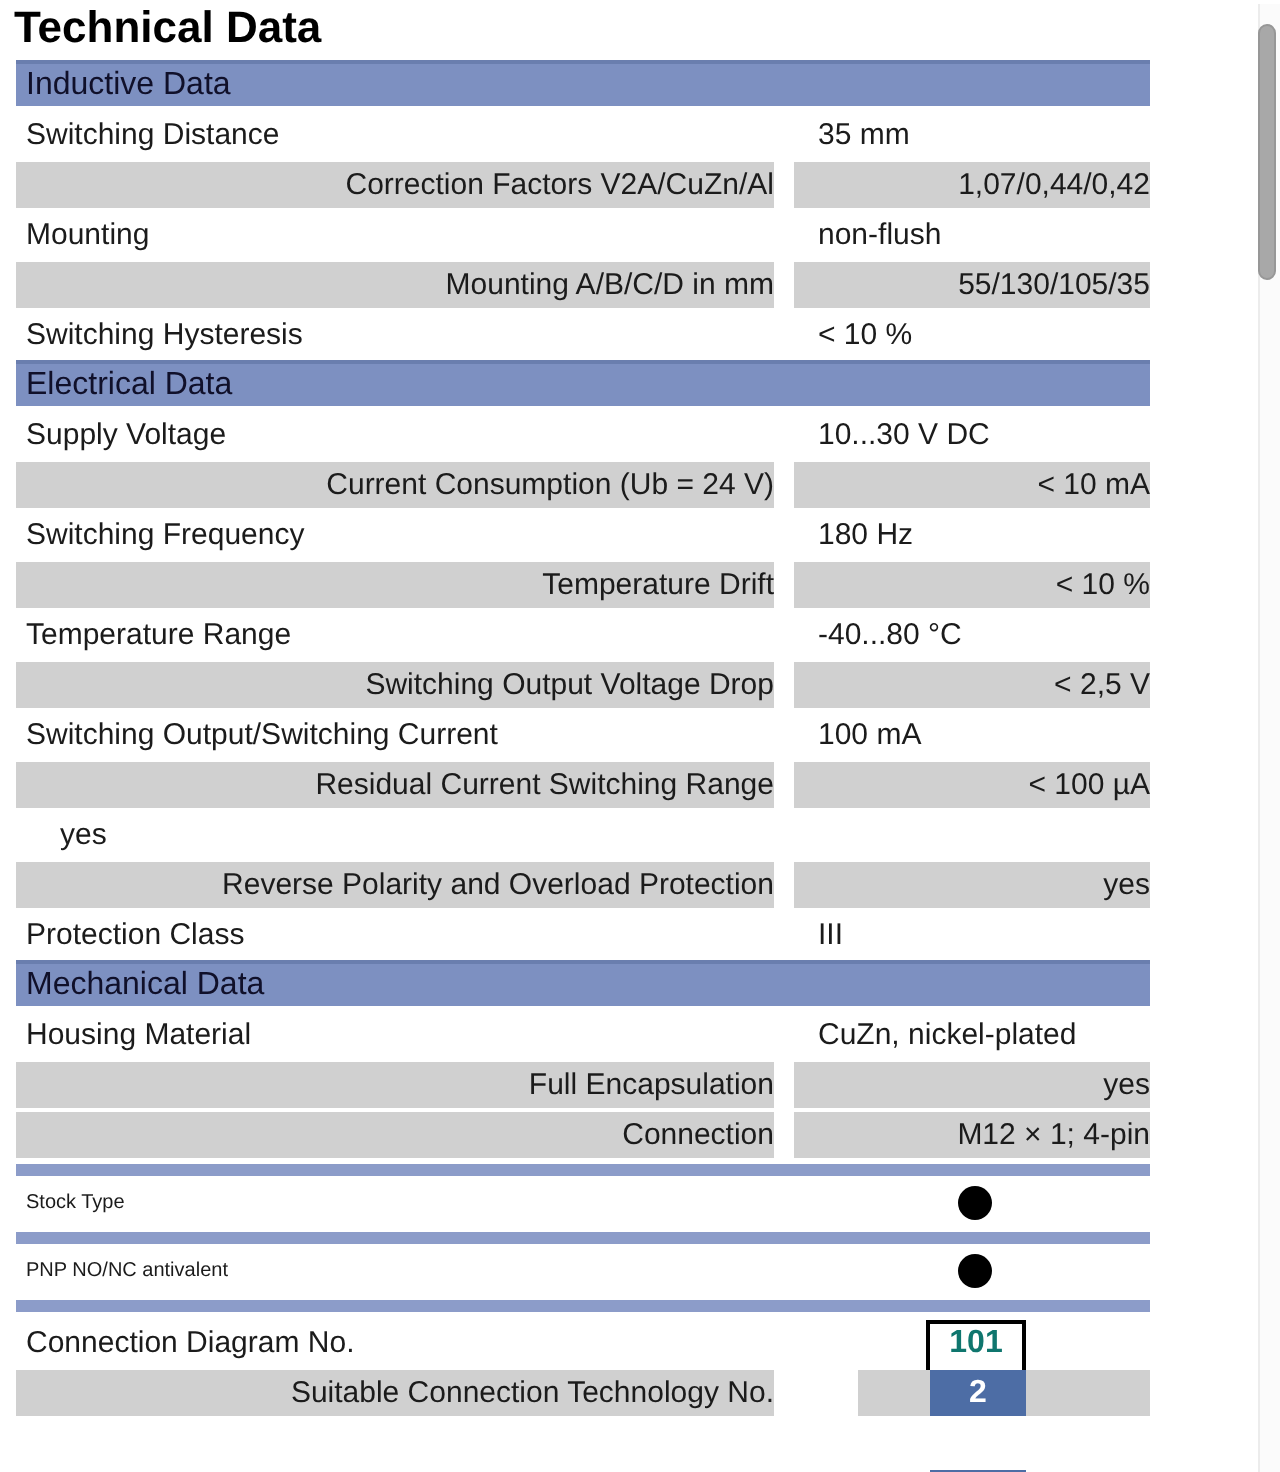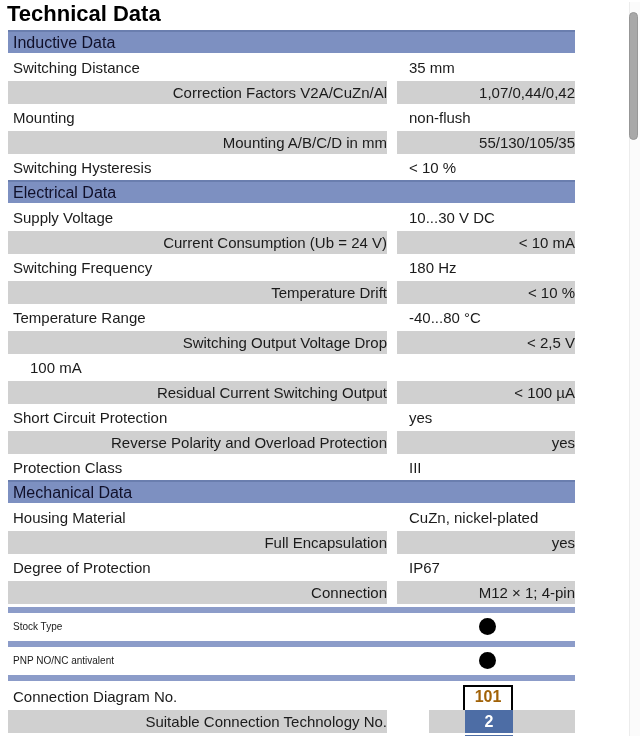--- a/index.html
+++ b/index.html
@@ -47,21 +47,21 @@
 
   .ref-row { position: relative; gap: 16px; }
   .ref-row.outlined-style { height: 26px; }
   .ref-row.filled-style { height: 25px; }
   .num-box {
     position: absolute; text-align: center; font-weight: bold; font-size: 16px;
     box-sizing: border-box;
   }
   .num-box.outlined {
     left: 455px; top: 2px; width: 50px; height: 30px;
-    border: 2px solid #000; background: #fff; color: #a16207; line-height: 19px;
+    border: 2px solid #000; background: #fff; color: #0f766e; line-height: 19px;
   }
   .num-box.filled {
     left: 457px; top: 1px; width: 48px; height: 23px;
     background: var(--box-blue, #4d6da5); color: #fff; line-height: 23px;
   }
 
   .clipped-next-box {
     position: absolute; left: 465px; top: 733px; width: 48px; height: 6px;
     background: var(--box-blue, #4d6da5);
   }
@@ -154,32 +154,32 @@
     <div class="cell value-cell">-40...80 °C</div>
   </div>
 
   <div class="row alt">
     <div class="cell label-cell">Switching Output Voltage Drop</div>
     <div class="gap"></div>
     <div class="cell value-cell">&lt; 2,5 V</div>
   </div>
 
   <div class="row">
+    <div class="cell label-cell">Switching Output/Switching Current</div>
     <div class="gap"></div>
     <div class="cell value-cell">100 mA</div>
   </div>
 
   <div class="row alt">
-    <div class="cell label-cell">Residual Current Switching Output</div>
+    <div class="cell label-cell">Residual Current Switching Range</div>
     <div class="gap"></div>
     <div class="cell value-cell">&lt; 100 µA</div>
   </div>
 
   <div class="row">
-    <div class="cell label-cell">Short Circuit Protection</div>
     <div class="gap"></div>
     <div class="cell value-cell">yes</div>
   </div>
 
   <div class="row alt">
     <div class="cell label-cell">Reverse Polarity and Overload Protection</div>
     <div class="gap"></div>
     <div class="cell value-cell">yes</div>
   </div>
 
@@ -201,25 +201,20 @@
     <div class="gap"></div>
     <div class="cell value-cell">CuZn, nickel-plated</div>
   </div>
 
   <div class="row alt">
     <div class="cell label-cell">Full Encapsulation</div>
     <div class="gap"></div>
     <div class="cell value-cell">yes</div>
   </div>
 
-  <div class="row">
-    <div class="cell label-cell">Degree of Protection</div>
-    <div class="gap"></div>
-    <div class="cell value-cell">IP67</div>
-  </div>
 
   <div class="row alt">
     <div class="cell label-cell">Connection</div>
     <div class="gap"></div>
     <div class="cell value-cell">M12 × 1; 4-pin</div>
   </div>
 </div>
   </section>
 
   <div class="sep"></div>

